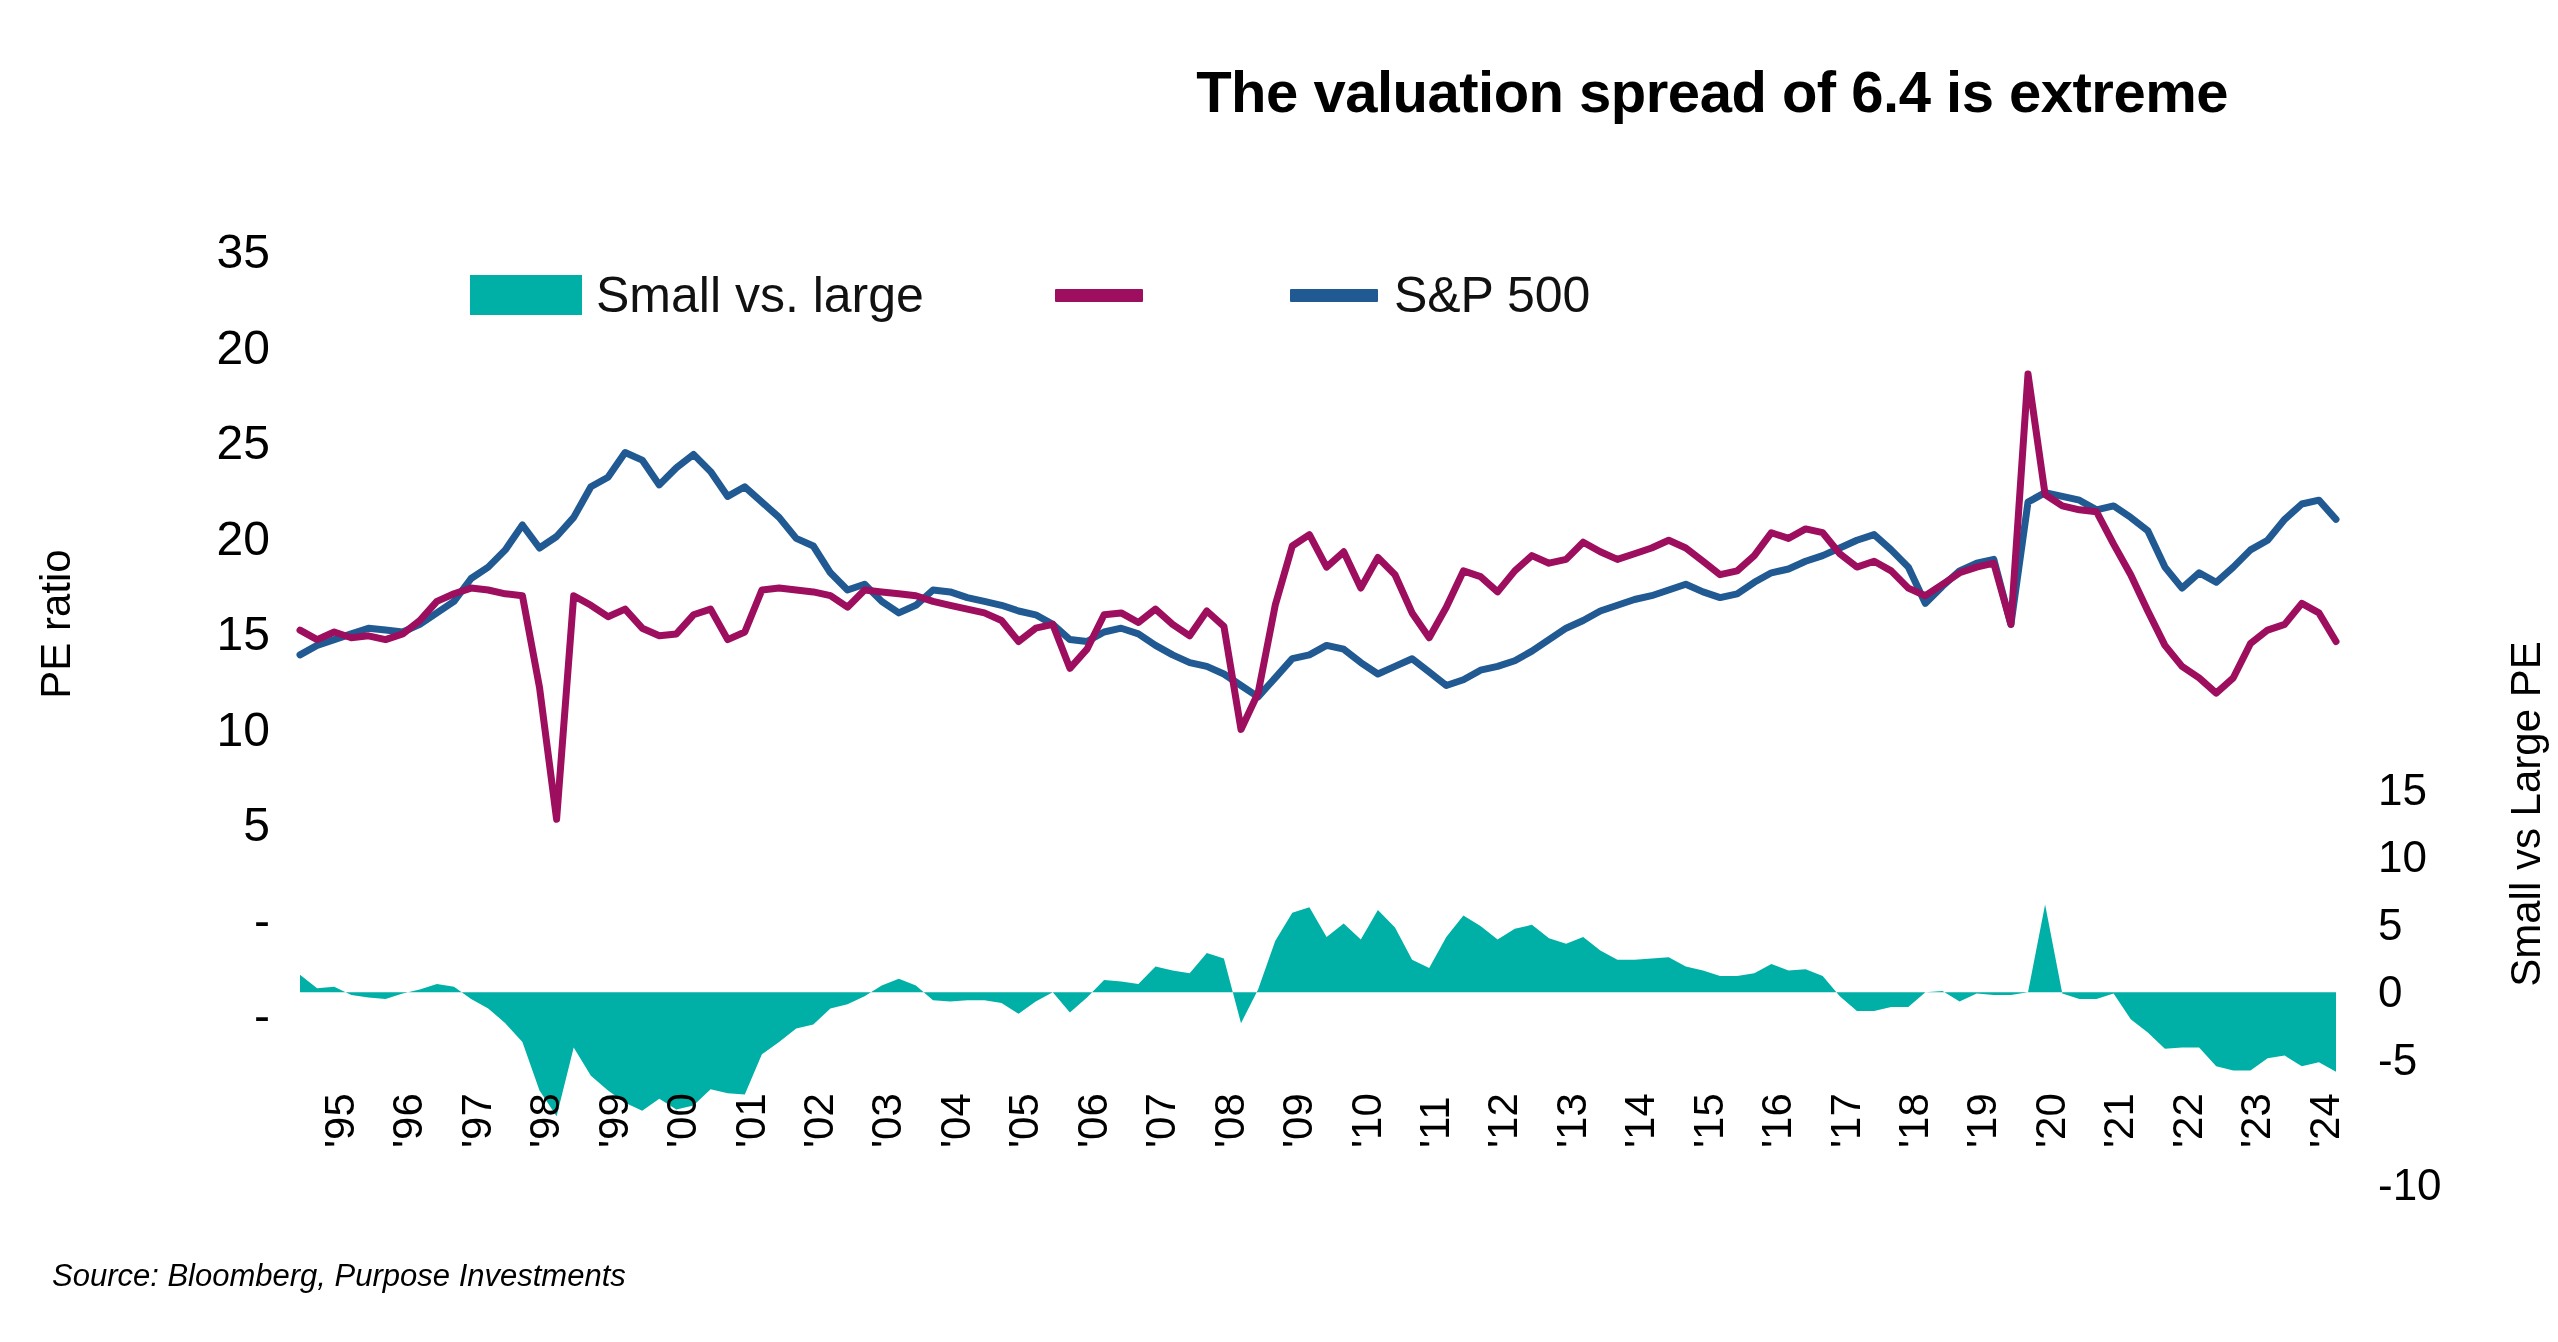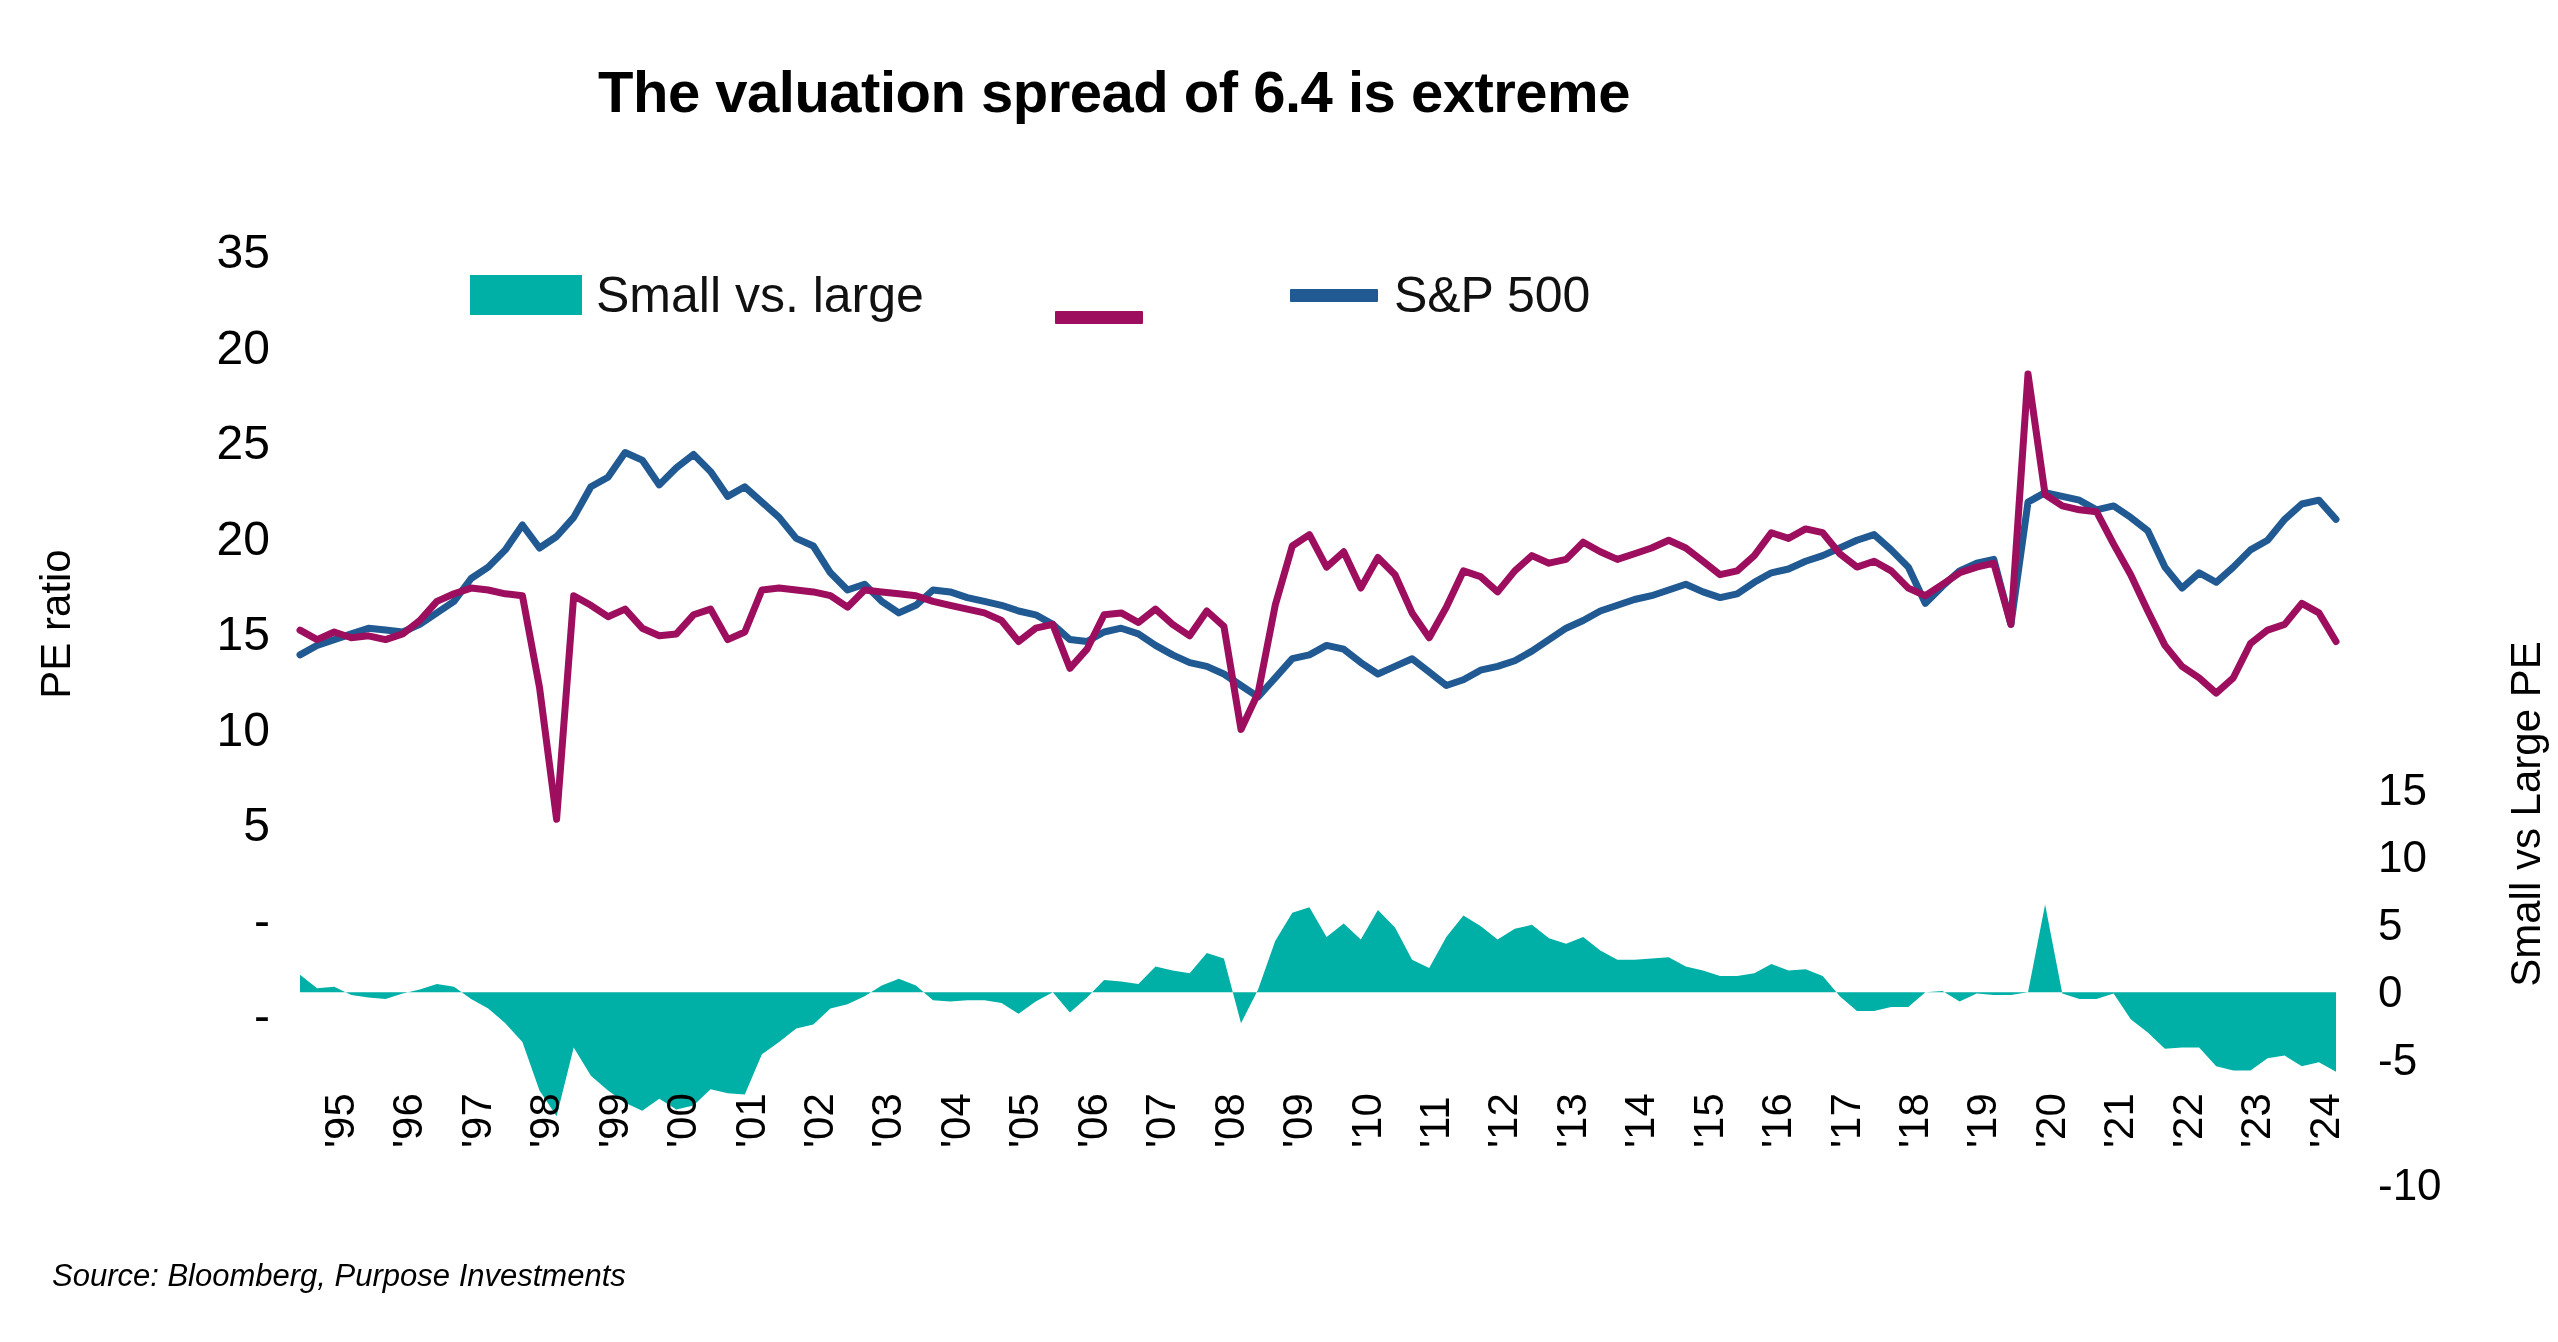--- a/index.html
+++ b/index.html
@@ -19,42 +19,42 @@
     position: absolute;
     left: 0; top: 0;
     width: 2558px;
     height: 1342px;
   }
   .chart-title {
     position: absolute;
     left: 0;
     top: 58px;
     width: 2228px;
-    text-align: center;
+    text-align: right;
     font-size: 58px;
     font-weight: bold;
     letter-spacing: -0.5px;
     color: #000;
   }
   .source-note {
     position: absolute;
     left: 52px;
     top: 1258px;
     font-size: 31px;
     color: #000;
     white-space: nowrap;
     font-style: italic;
   }
   
   .legend {
     position: absolute;
     left: 470px;
     top: 266px;
     display: flex;
-    align-items: flex-end;
+    align-items: center;
     gap: 3px;
   }
   .legend-item {
     display: flex;
     align-items: center;
   }
   .legend-item + .legend-item { margin-left: 128px; }
   .legend-swatch-block {
     width: 112px;
     height: 40px;

